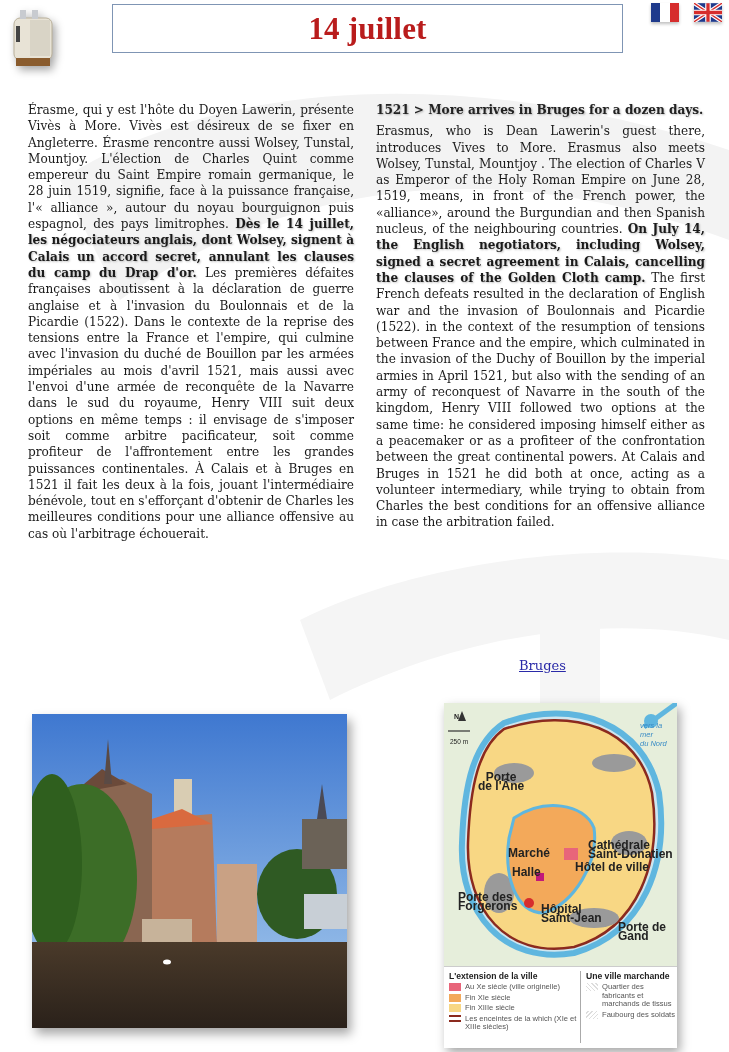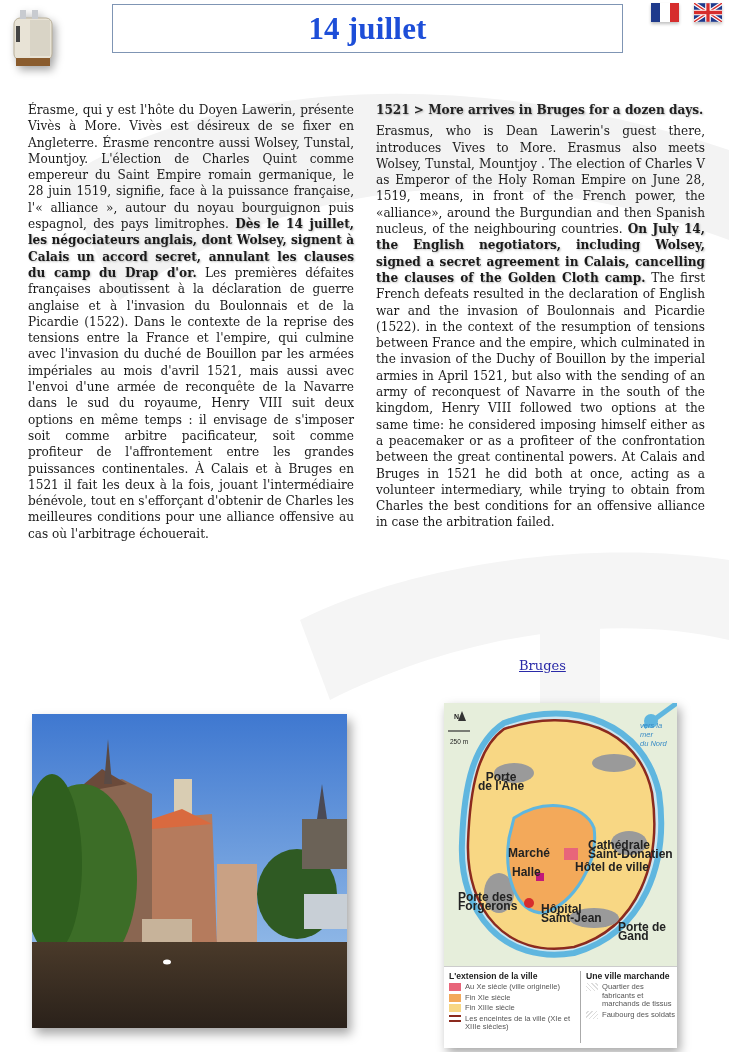--- a/index.html
+++ b/index.html
@@ -18,21 +18,21 @@
     position: absolute; left: 8px; top: 6px; width: 50px; height: 64px;
     filter: drop-shadow(3px 4px 4px rgba(0,0,0,0.35));
   }
   .title-box {
     position: absolute; left: 112px; top: 4px; width: 511px; height: 49px;
     border: 1px solid #7f95b4; background: #fff;
     display: flex; align-items: center; justify-content: center;
   }
   .title-box h1 {
     font-family: "Liberation Serif", serif; font-weight: bold;
-    font-size: 31px; color: #1d4ed8; letter-spacing: 0.2px;
+    font-size: 31px; color: #b91c1c; letter-spacing: 0.2px;
   }
   .flags { position: absolute; left: 651px; top: 3px; display: flex; gap: 15px; }
   .flag { width: 28px; height: 19px; box-shadow: 0 2px 3px rgba(0,0,0,0.25); display: block; cursor: pointer; }
   .flag-fr { display: flex; }
   .flag-fr span { flex: 1; }
 
   .col {
     position: absolute; top: 102px; width: 326px;
     font-family: "DejaVu Serif", serif; font-size: 12.1px; line-height: 16.3px;
     text-align: justify; color: #1a1a1a;
@@ -204,21 +204,21 @@
       <div class="row">
           <span class="sw" style="background:#f3a95a"></span>
           <span>Fin XIe siècle</span>
         </div>
       <div class="row">
           <span class="sw" style="background:#f8d784"></span>
           <span>Fin XIIIe siècle</span>
         </div>
       <div class="row">
           <span class="sw" style="border-top:2px solid #8b2a1e;border-bottom:2px solid #8b2a1e;height:7px;"></span>
-          <span>Les enceintes de la ville (XIe et XIIIe siècles)</span>
+          <span>Les enceintes de la which (XIe et XIIIe siècles)</span>
         </div>
     </div>
     <div class="right">
       <div class="lg-title">Une ville marchande</div>
       <div class="row">
           <span class="sw" style="background:repeating-linear-gradient(45deg,#ddd 0 1px,#fff 1px 3px)"></span>
           <span>Quartier des fabricants et marchands de tissus</span>
         </div>
       <div class="row">
           <span class="sw" style="background:repeating-linear-gradient(-45deg,#ddd 0 1px,#fff 1px 3px)"></span>

